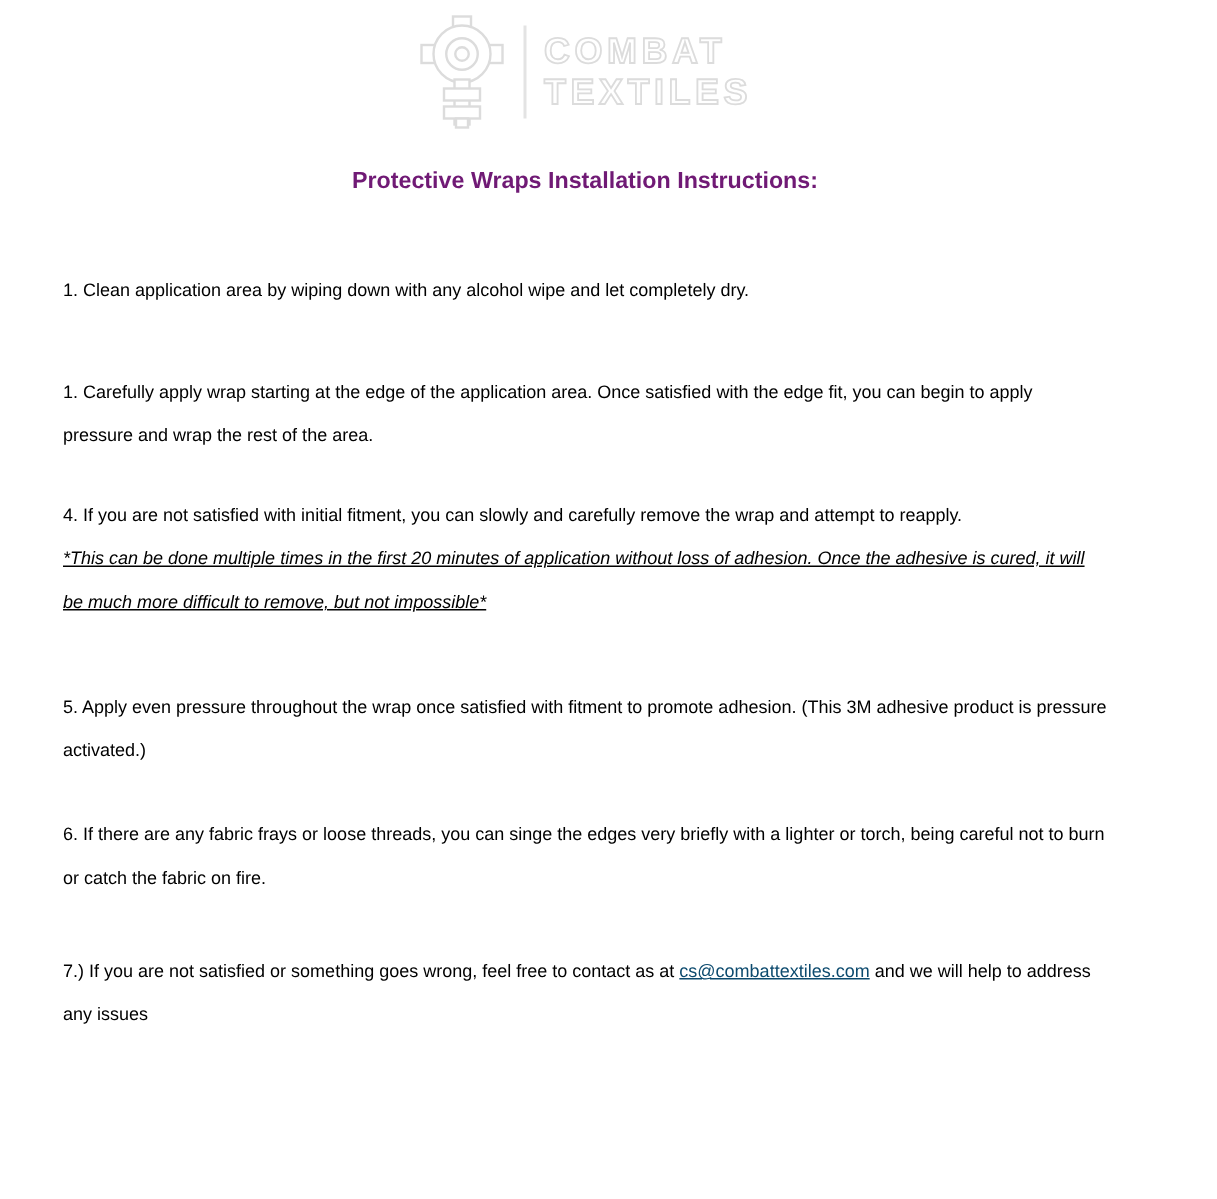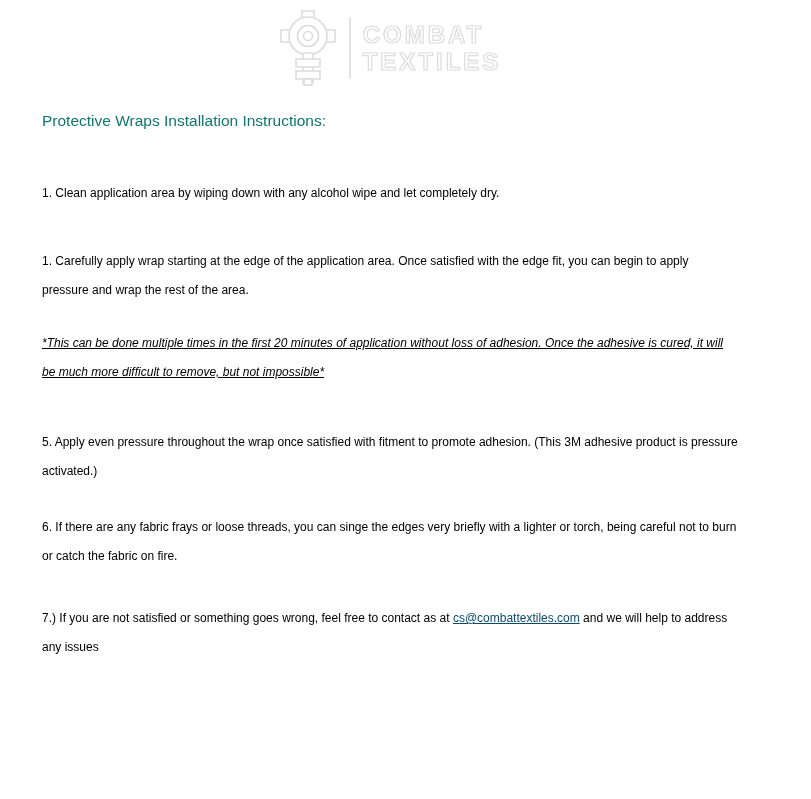--- a/index.html
+++ b/index.html
@@ -44,25 +44,26 @@
     line-height: 27px;
     font-size: 24px;
     font-weight: bold;
     letter-spacing: 3px;
     color: #ffffff;
     -webkit-text-stroke: 1.2px #dcdcdc;
     text-stroke: 1.2px #dcdcdc;
   }
   
   .doc-title {
-    font-weight: normal;
+    text-align: center;
+    font-weight: bold;
     font-size: 15.5px;
     line-height: 23px;
     margin: 21px 0 47px 0;
-    color: #0f766e;
+    color: #701a75;
   }
   .doc p {
     font-size: 12px;
     line-height: 29px;
     margin: 0;
     color: #000000;
     max-width: 738px;
   }
   p.g39 { margin-bottom: 39px; }
   p.g36 { margin-bottom: 36px; }
@@ -111,20 +112,21 @@
 
   <div class="doc">
 
     <div class="doc-title">Protective Wraps Installation Instructions:</div>
 
     <p class="g39">1. Clean application area by wiping down with any alcohol wipe and let completely dry.</p>
 
 
     <p class="g24">1. Carefully apply wrap starting at the edge of the application area. Once satisfied with the edge fit, you can begin to apply pressure and wrap the rest of the area.</p>
 
+    <p class="g0">4. If you are not satisfied with initial fitment, you can slowly and carefully remove the wrap and attempt to reapply.</p>
 
     <p class="note g41">*This can be done multiple times in the first 20 minutes of application without loss of adhesion. Once the adhesive is cured, it will be much more difficult to remove, but not impossible*</p>
 
     <p class="g27">5. Apply even pressure throughout the wrap once satisfied with fitment to promote adhesion. (This 3M adhesive product is pressure activated.)</p>
 
     <p class="g33">6. If there are any fabric frays or loose threads, you can singe the edges very briefly with a lighter or torch, being careful not to burn or catch the fabric on fire.</p>
 
     <p class="g0"><span>7.) If you are not satisfied or something goes wrong, feel free to contact as at </span><a class="email-link" href="#">cs@combattextiles.com</a><span> and we will help to address any issues</span></p>
 
   </div>

